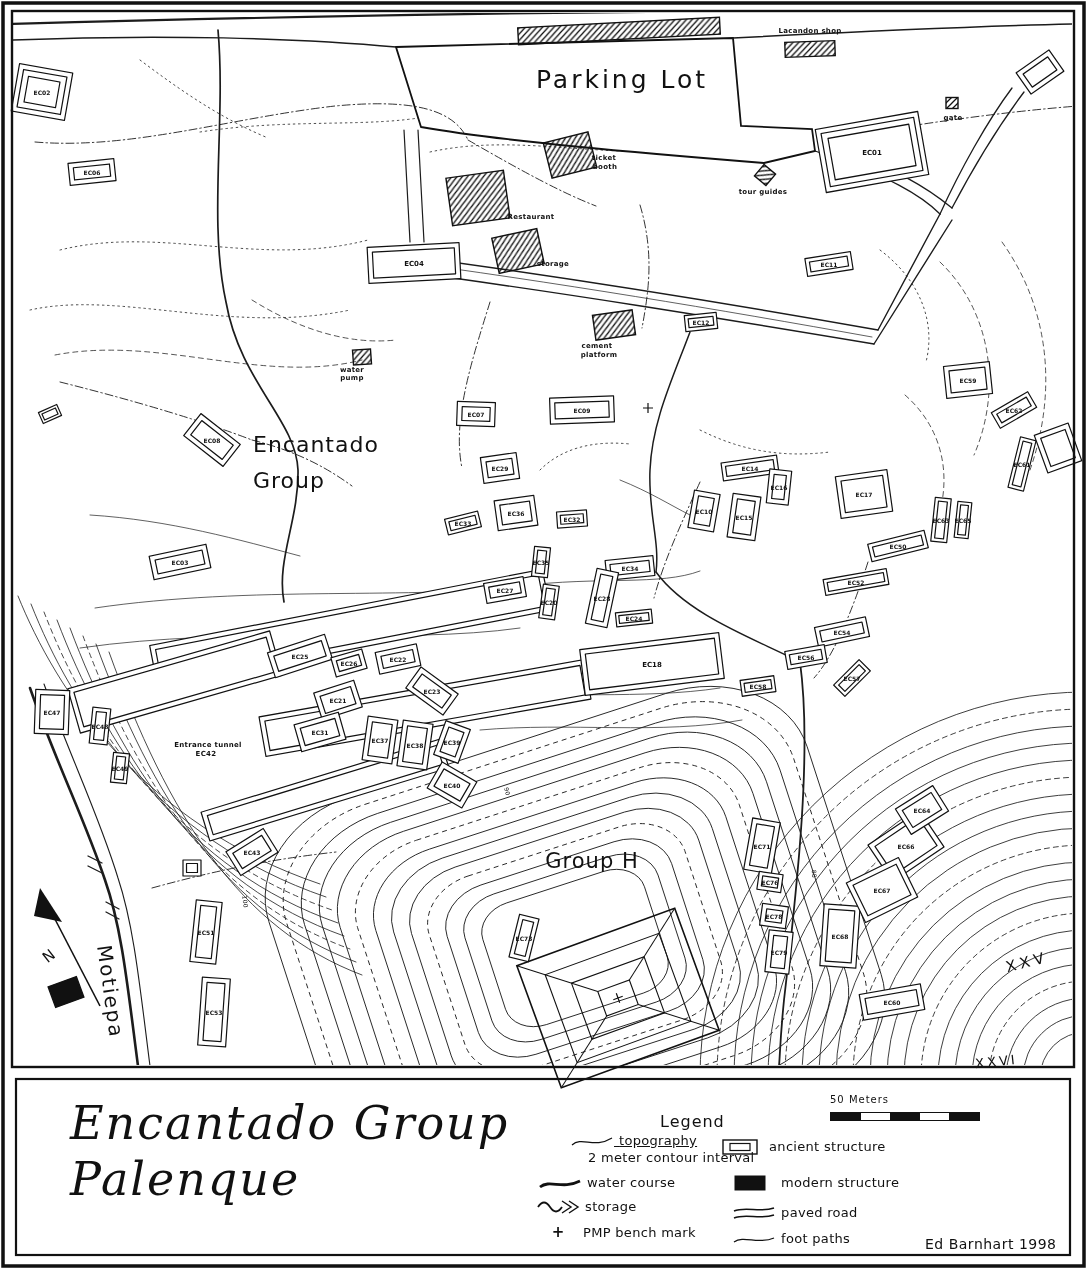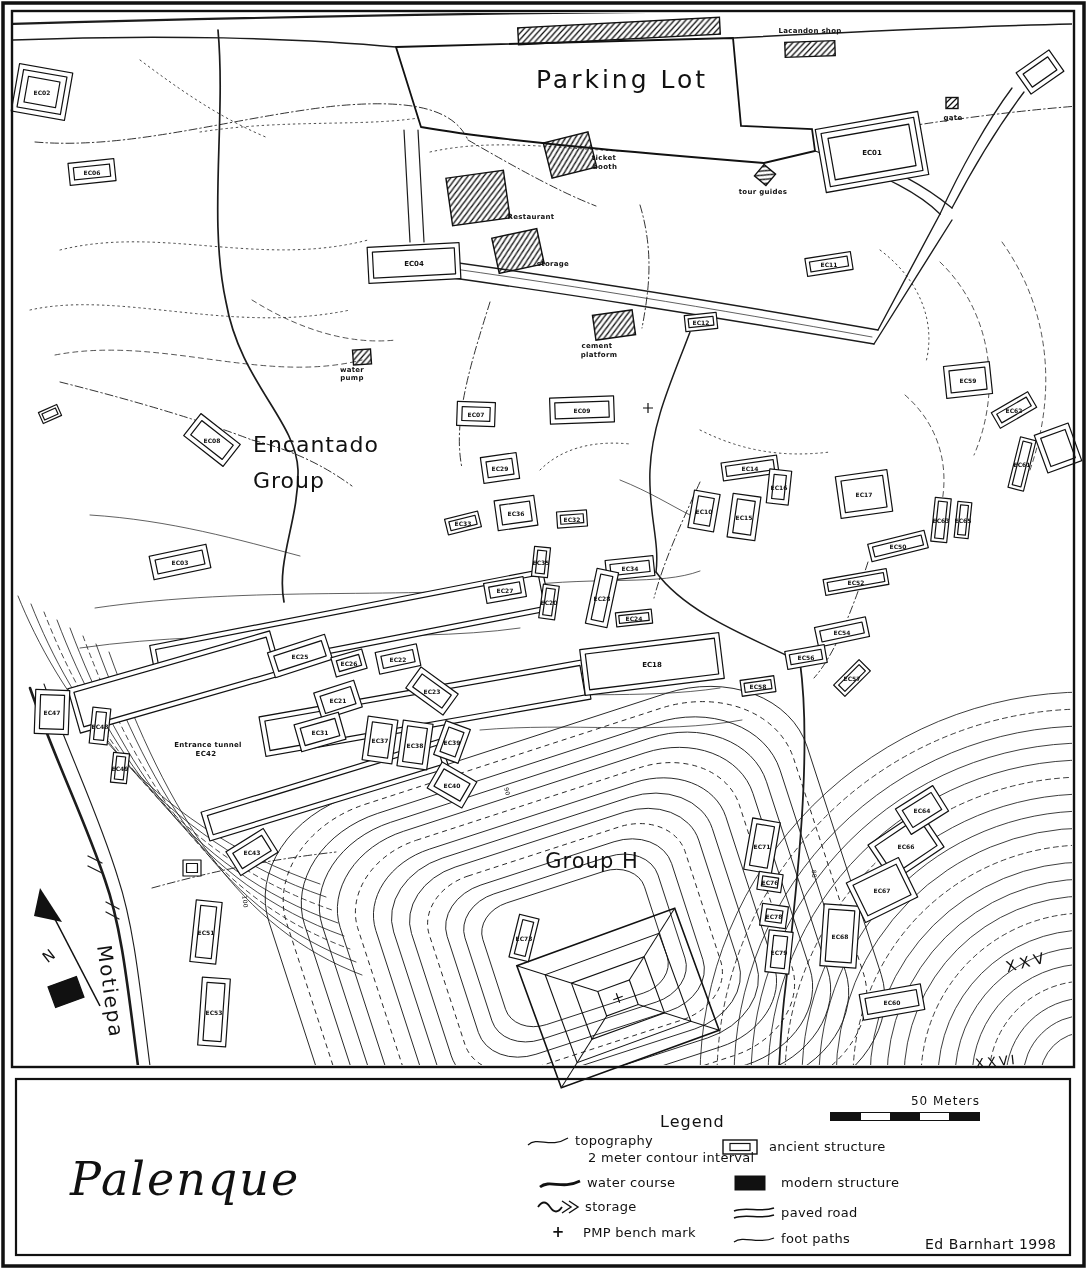--- a/index.html
+++ b/index.html
@@ -4,21 +4,21 @@
 <style>
   html,body{margin:0;padding:0;background:#e9e9e6;}
   .sheet{position:relative;width:1087px;height:1269px;background:#fff;overflow:hidden;
          font-family:"DejaVu Sans",sans-serif;color:#111;}
   svg.map{position:absolute;left:0;top:0;}
   .abs{position:absolute;}
   .title1,.title2{font-family:"DejaVu Serif",serif;font-style:italic;font-size:46px;letter-spacing:2px;white-space:nowrap;}
   .subtitle{font-family:"DejaVu Serif",serif;font-style:italic;font-size:23px;letter-spacing:1px;word-spacing:8px;}
   .lg{font-size:13px;letter-spacing:.3px;white-space:nowrap;}
   .lg-head{font-size:16px;letter-spacing:1px;}
-  .scale-label{font-size:12px;text-align:right;width:150px;letter-spacing:1px;}
+  .scale-label{font-size:10px;text-align:left;width:150px;letter-spacing:1px;}
   .scalebar{display:flex;height:9px;width:150px;border:1.5px solid #111;box-sizing:border-box;}
   .scalebar span{flex:1;}
   .sb-b{background:#111;}
   .sb-w{background:#fff;border-left:1.5px solid #111;border-right:1.5px solid #111;}
   .credit{font-size:14px;letter-spacing:.5px;}
   .licon{display:inline-block;vertical-align:middle;}
   .bench-sym{font-size:15px;font-weight:bold;display:inline-block;width:40px;text-align:center;}
 </style>
 </head>
 <body>
@@ -559,25 +559,26 @@
         <text x="243" y="902" font-size="6" font-family="&quot;DejaVu Sans&quot;,sans-serif" font-weight="normal" text-anchor="middle" fill="#111" letter-spacing="0.3" transform="rotate(82 243 902)">100</text>
         <text x="812" y="874" font-size="6" font-family="&quot;DejaVu Sans&quot;,sans-serif" font-weight="normal" text-anchor="middle" fill="#111" letter-spacing="0.3" transform="rotate(85 812 874)">88</text>
       </g>
       <g>
         <rect x="3" y="3" width="1081" height="1263" fill="none" stroke="#111" stroke-width="3.5"></rect>
         <rect x="12" y="11" width="1062" height="1056" fill="none" stroke="#111" stroke-width="2.4"></rect>
         <rect x="16" y="1079" width="1054" height="176" fill="none" stroke="#111" stroke-width="2.2"></rect>
       </g>
     </svg>
 
+  <div class="abs title1" style="left:70px;top:1096px;">Encantado Group</div>
   <div class="abs title2" style="left:70px;top:1152px;text-align:center;">Palenque</div>
 
   <div class="abs lg-head" style="left:660px;top:1112px;">Legend</div>
 
-  <div class="abs" style="left:526px;top:1130px;">
+  <div class="abs" style="left:570px;top:1130px;text-decoration:underline;">
     <svg class="licon" width="44" height="18">
         <path d="M2,13 C12,4 24,17 42,6" fill="none" stroke="#111" stroke-width="1.2"></path>
       </svg>
     <span class="lg">topography</span>
   </div>
   <div class="abs lg" style="left:588px;top:1150px;">2 meter contour interval</div>
   <div class="abs" style="left:538px;top:1172px;">
     <svg class="licon" width="44" height="18">
         <path d="M2,13 C12,5 24,16 42,7" fill="none" stroke="#111" stroke-width="2.8"></path>
       </svg>

